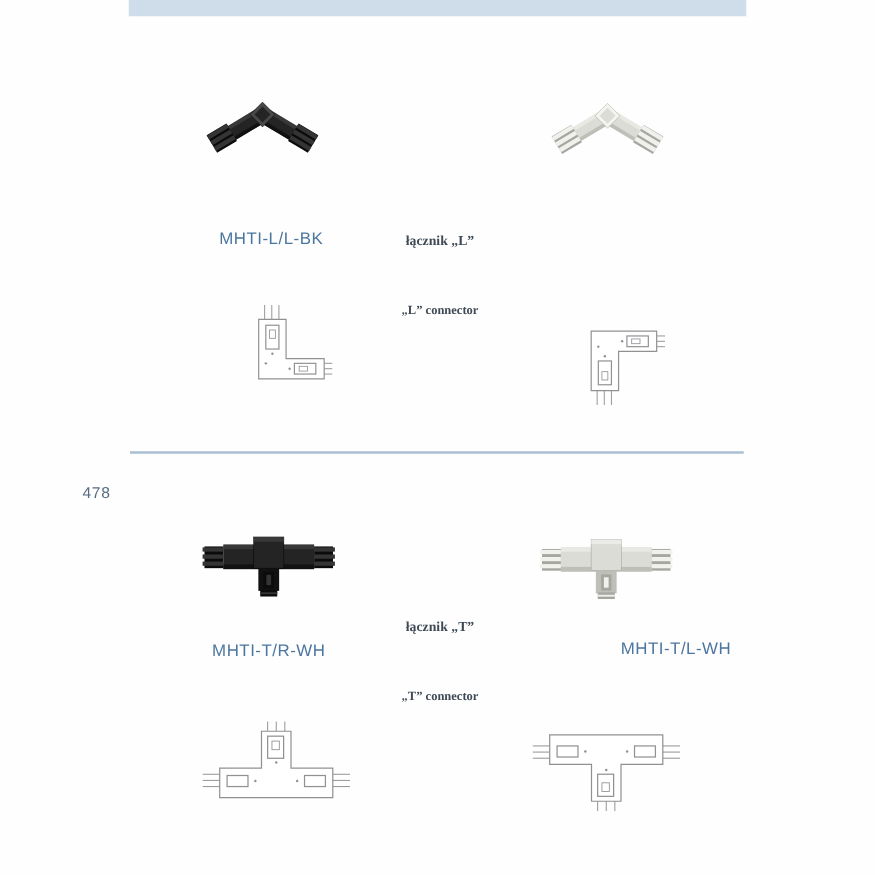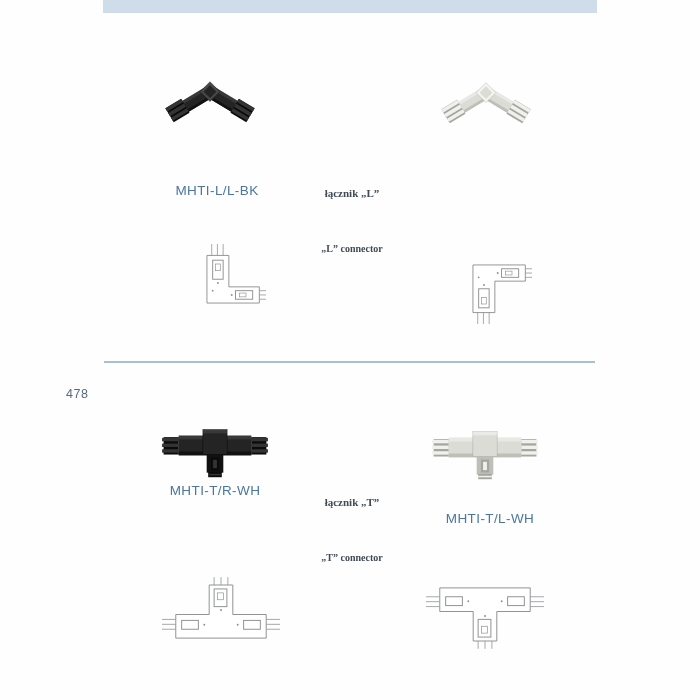--- a/index.html
+++ b/index.html
@@ -170,30 +170,30 @@
         <use href="#g-tconn" xlink:href="#g-tconn"></use>
       </svg>
     </div>
 
     <div class="photo white" style="left:428px;top:421px;width:114px;height:62px;">
       <svg viewBox="0 0 150 82">
         <use href="#g-tconn" xlink:href="#g-tconn"></use>
       </svg>
     </div>
 
-    <div class="codes" style="left:125px;top:481px;width:180px;">
+    <div class="codes" style="left:125px;top:511px;width:180px;">
       <div>MHTI-T/R-WH</div>
     </div>
 
     <div class="desc" style="left:307px;top:496px;width:90px;">
       <div class="desc-title">łącznik „T”</div>
       <div class="desc-sub">„T” connector</div>
     </div>
 
-    <div class="codes" style="left:395px;top:509px;width:190px;">
+    <div class="codes" style="left:395px;top:509px;width:190px;text-align:right;">
       <div>MHTI-T/L-WH</div>
     </div>
 
     <div class="tech" style="left:162px;top:577px;width:118px;height:75px;">
       <svg viewBox="0 0 120 76">
         <use href="#g-tdraw" xlink:href="#g-tdraw"></use>
       </svg>
     </div>
 
     <div class="tech" style="left:426px;top:574px;width:118px;height:75px;">

